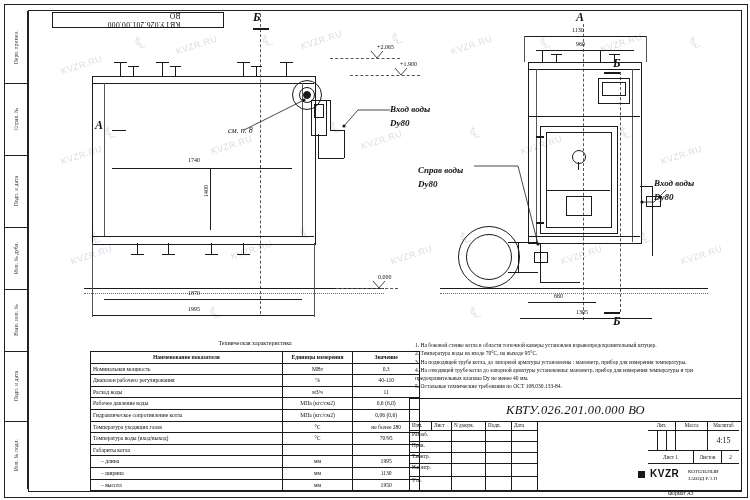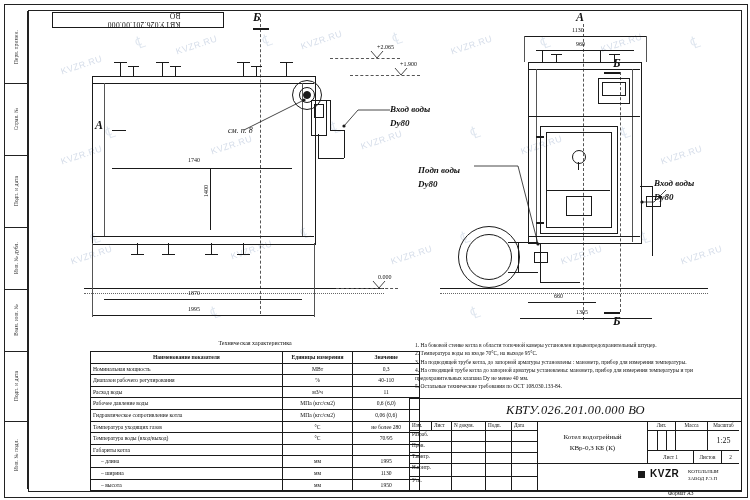--- a/index.html
+++ b/index.html
@@ -293,21 +293,21 @@
   <div class="ln h" style="left:520px;top:318px;width:132px;height:.8px;"></div>
   <div class="dim" style="left:576px;top:309px;">1305</div>
 
   <div class="lbl-i" style="left:390px;top:104px;font-weight:bold;">Вход воды</div>
   <div class="lbl-i" style="left:390px;top:118px;font-weight:bold;">Dy80</div>
   <svg style="position:absolute;left:330px;top:100px;width:62px;height:42px;">
     <path d="M60,10 L28,10 L14,26" stroke="#1a1a1a" stroke-width="0.8" fill="none"></path>
     <circle cx="14" cy="26" r="1.6" fill="#1a1a1a"></circle>
   </svg>
 
-  <div class="lbl-i" style="left:418px;top:165px;font-weight:bold;">Подп воды</div>
+  <div class="lbl-i" style="left:418px;top:165px;font-weight:bold;">Справ воды</div>
   <div class="lbl-i" style="left:418px;top:179px;font-weight:bold;">Dy80</div>
   <svg style="position:absolute;left:470px;top:158px;width:70px;height:90px;">
     <path d="M4,8 L48,8 L68,86" stroke="#1a1a1a" stroke-width="0.8" fill="none"></path>
     <circle cx="68" cy="86" r="1.6" fill="#1a1a1a"></circle>
   </svg>
 
   <div class="lbl-i" style="left:654px;top:178px;font-weight:bold;">Вход воды</div>
   <div class="lbl-i" style="left:654px;top:192px;font-weight:bold;">Dy80</div>
   <svg style="position:absolute;left:640px;top:188px;width:30px;height:30px;">
     <path d="M26,2 L14,14 L2,14" stroke="#1a1a1a" stroke-width="0.8" fill="none"></path>
@@ -422,34 +422,30 @@
     <div class="cell" style="left:0;top:42px;width:42px;height:13px;">Н.контр.</div>
     <div class="cell" style="left:42px;top:42px;width:34px;height:13px;"></div>
     <div class="cell" style="left:76px;top:42px;width:26px;height:13px;"></div>
     <div class="cell" style="left:102px;top:42px;width:26px;height:13px;"></div>
 
     <div class="cell" style="left:0;top:55px;width:42px;height:13px;border-bottom:none;">Утв.</div>
     <div class="cell" style="left:42px;top:55px;width:34px;height:13px;border-bottom:none;"></div>
     <div class="cell" style="left:76px;top:55px;width:26px;height:13px;border-bottom:none;"></div>
     <div class="cell" style="left:102px;top:55px;width:26px;height:13px;border-bottom:none;"></div>
 
-    <div class="cell" style="left:128px;top:0;width:110px;height:42px;border-bottom:.8px solid #1a1a1a;text-align:center;font-size:7px;padding-top:11px;">
-      <div>Котел водогрейный</div>
-      <div style="margin-top:3px;">КВр-0,3 КБ  (К)</div>
-    </div>
 
     <div class="cell" style="left:238px;top:0;width:28px;height:9px;text-align:center;">Лит.</div>
     <div class="cell" style="left:266px;top:0;width:32px;height:9px;text-align:center;">Масса</div>
     <div class="cell" style="left:298px;top:0;width:31px;height:9px;text-align:center;border-right:none;">Масштаб</div>
 
     <div class="cell" style="left:238px;top:9px;width:10px;height:20px;"></div>
     <div class="cell" style="left:248px;top:9px;width:9px;height:20px;"></div>
     <div class="cell" style="left:257px;top:9px;width:9px;height:20px;"></div>
     <div class="cell" style="left:266px;top:9px;width:32px;height:20px;"></div>
-    <div class="cell" style="left:298px;top:9px;width:31px;height:20px;border-right:none;text-align:center;font-size:8px;padding-top:5px;">1:25</div>
+    <div class="cell" style="left:298px;top:9px;width:31px;height:20px;border-right:none;text-align:center;font-size:8px;padding-top:5px;">4:15</div>
 
     <div class="cell" style="left:238px;top:29px;width:46px;height:13px;text-align:center;padding-top:3px;">Лист 1</div>
     <div class="cell" style="left:284px;top:29px;width:28px;height:13px;text-align:center;padding-top:3px;">Листов</div>
     <div class="cell" style="left:312px;top:29px;width:17px;height:13px;text-align:center;padding-top:3px;border-right:none;">2</div>
 
     <div class="cell" style="left:128px;top:42px;width:201px;height:26px;border-right:none;border-bottom:none;">
       <div style="position:absolute;left:112px;top:4px;font-size:10px;font-weight:bold;font-family:'Liberation Sans',sans-serif;letter-spacing:.5px;">KVZR</div>
       <div style="position:absolute;left:150px;top:4px;font-size:5px;line-height:7px;">
         <div>КОТЕЛЬНЫЙ</div>
         <div>ЗАВОД Р.Э.П</div>

